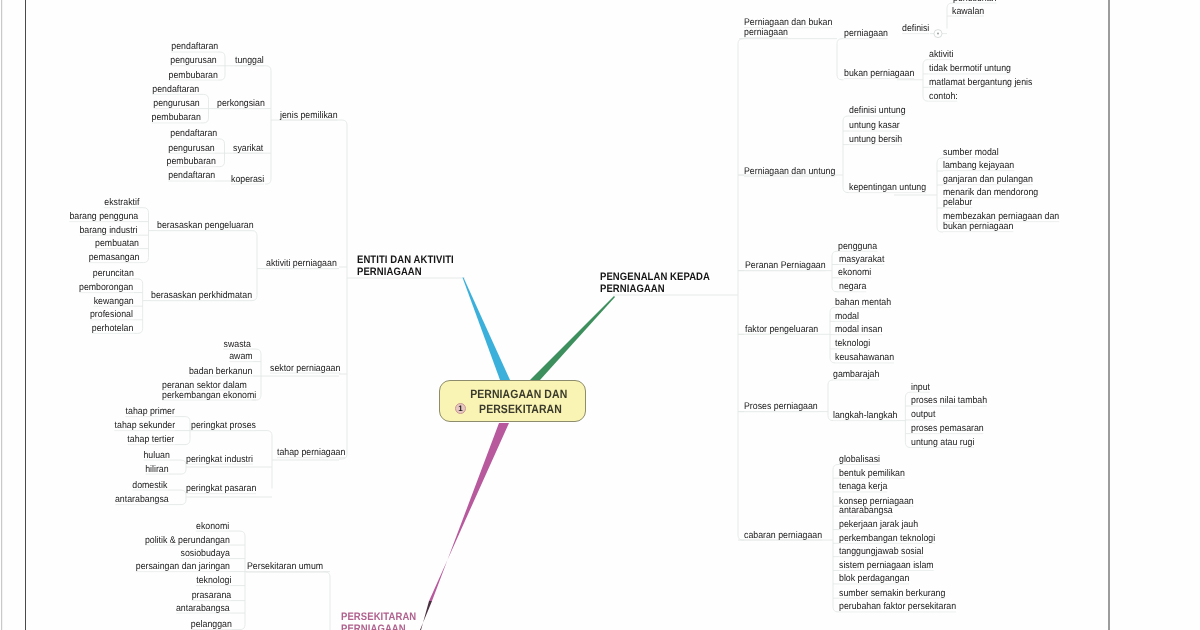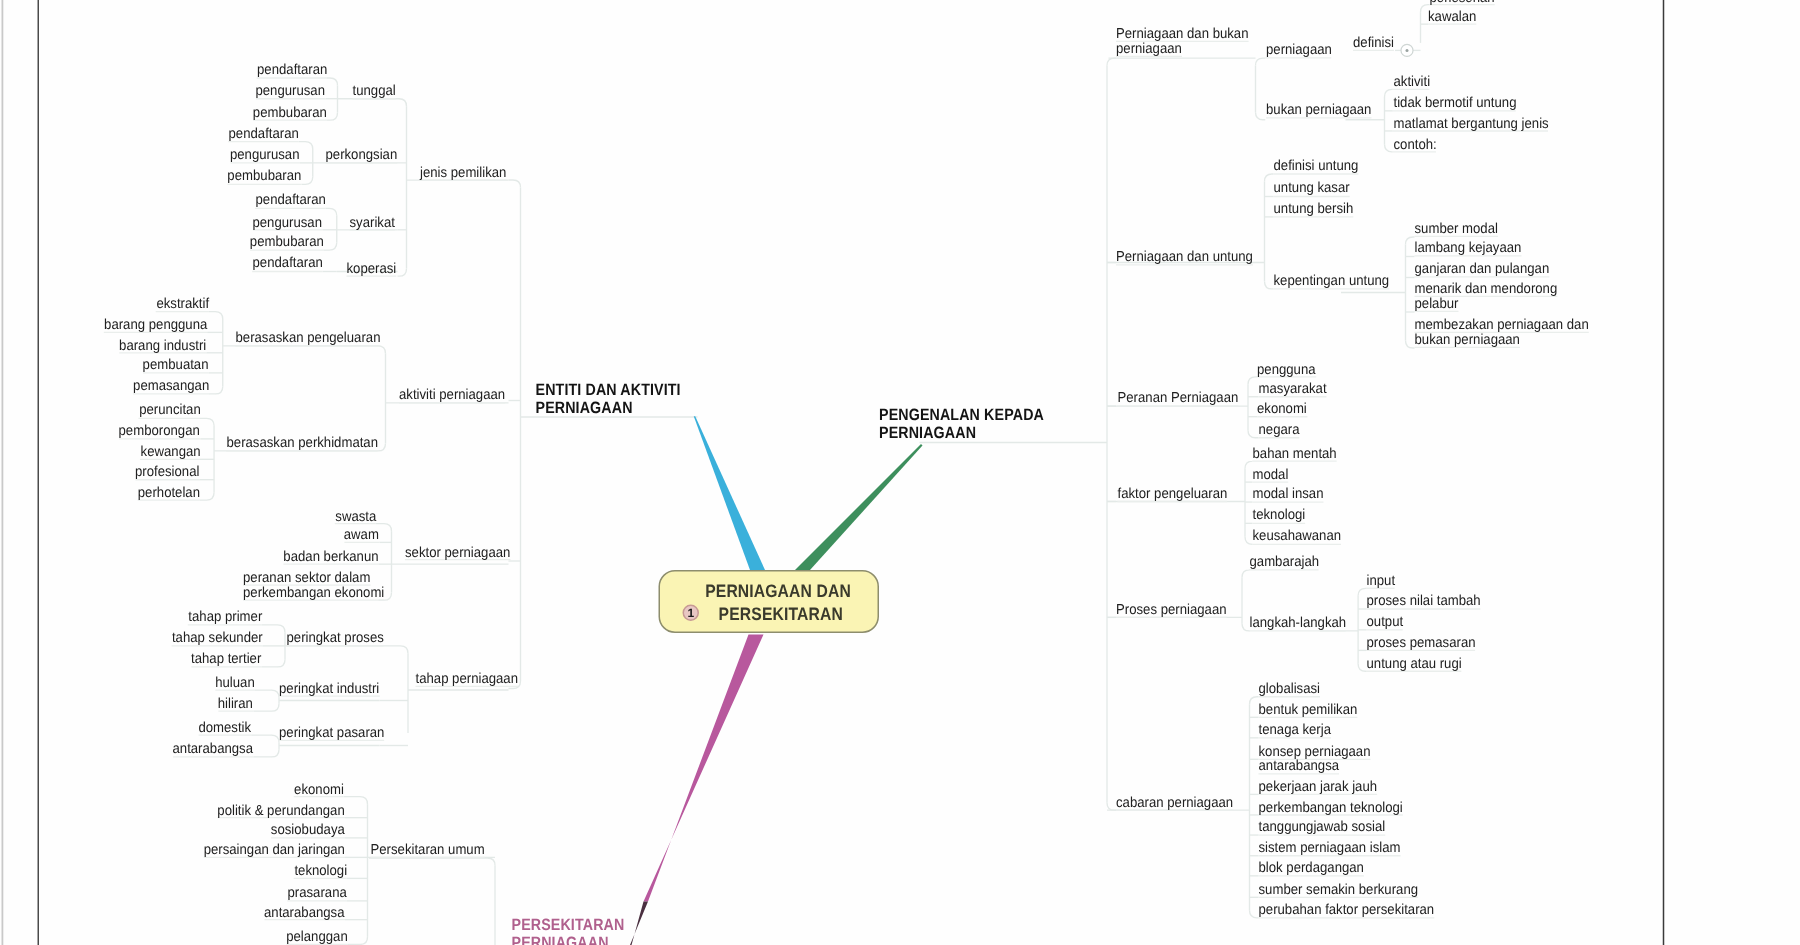--- a/index.html
+++ b/index.html
@@ -410,21 +410,21 @@
 <div class="lbl" style="left:839px;top:496.6px">konsep perniagaan</div>
 <div class="lbl" style="left:839px;top:506.3px">antarabangsa</div>
 <div class="lbl" style="left:839px;top:520px">pekerjaan jarak jauh</div>
 <div class="lbl" style="left:839px;top:533.7px">perkembangan teknologi</div>
 <div class="lbl" style="left:839px;top:547.1px">tanggungjawab sosial</div>
 <div class="lbl" style="left:839px;top:560.9px">sistem perniagaan islam</div>
 <div class="lbl" style="left:839px;top:574.3px">blok perdagangan</div>
 <div class="lbl" style="left:839px;top:588.6px">sumber semakin berkurang</div>
 <div class="lbl" style="left:839px;top:602.3px">perubahan faktor persekitaran</div>
 <div class="mb" style="left:356.5px;top:253.5px;color:#141414"><div>ENTITI DAN AKTIVITI</div><div>PERNIAGAAN</div></div>
-<div class="mb" style="left:586px;top:270.5px;color:#141414"><div>PENGENALAN KEPADA</div><div>PERNIAGAAN</div></div>
+<div class="mb" style="left:600px;top:270.5px;color:#141414"><div>PENGENALAN KEPADA</div><div>PERNIAGAAN</div></div>
 <div class="mb" style="left:341px;top:610.5px;color:#b0608d"><div>PERSEKITARAN</div><div>PERNIAGAAN</div></div>
 <div id="centerbox"></div>
 <div id="centertext">
       <div>PERNIAGAAN DAN</div>
       <div id="ctl2">PERSEKITARAN</div>
     </div>
 <div id="badge">1</div>
 </div>
 
 </body></html>

